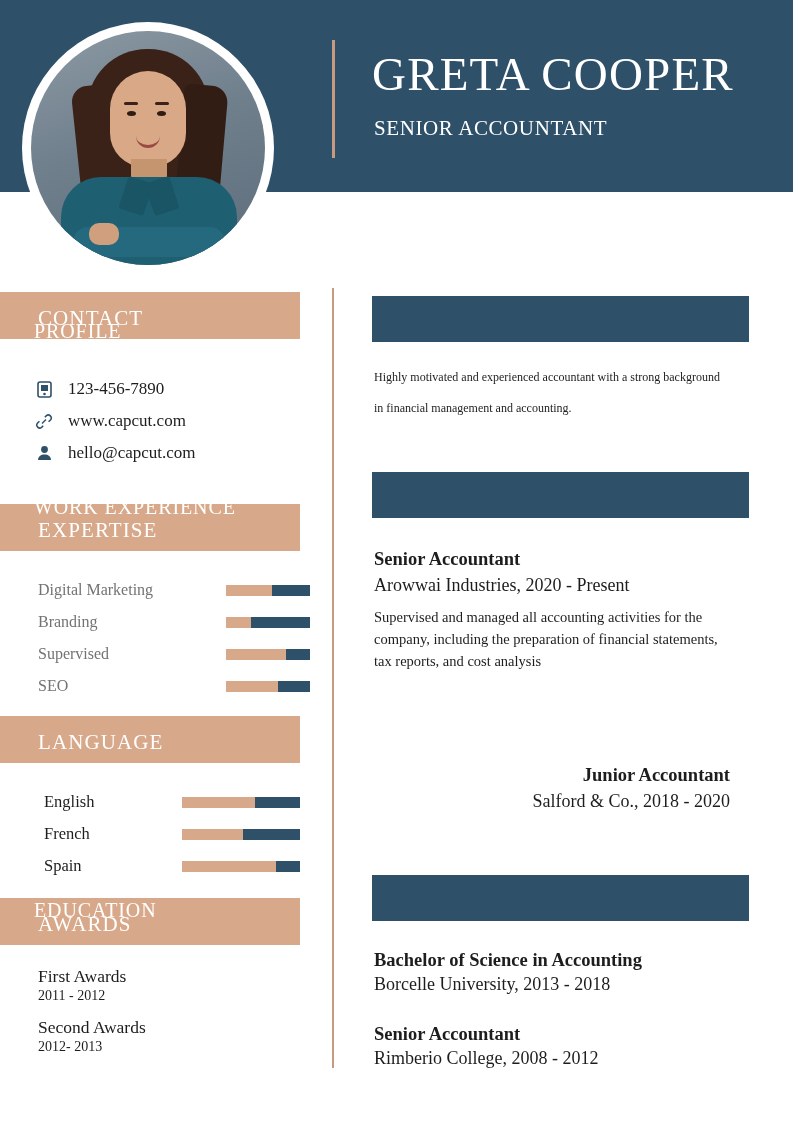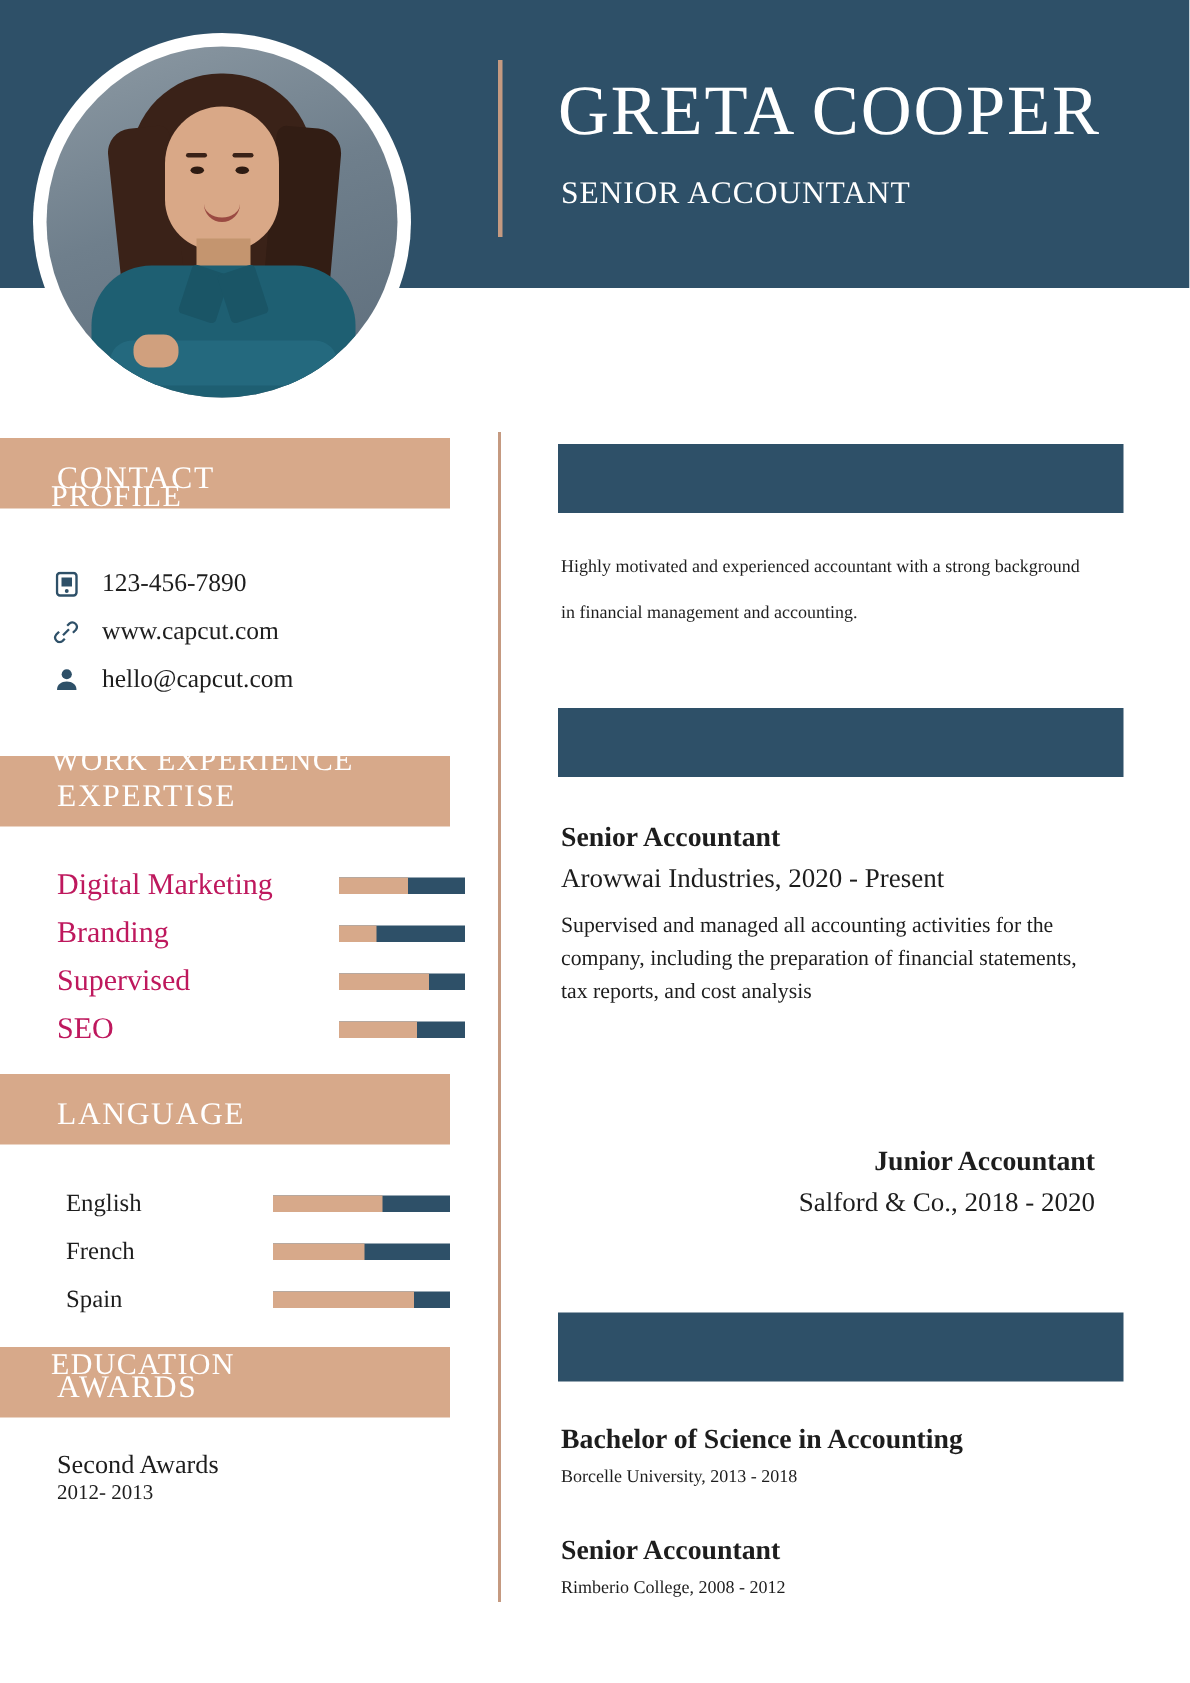--- a/index.html
+++ b/index.html
@@ -252,21 +252,21 @@
   .c-text { font-size: 17px; color: #1d1d1d; }
 
   
   .skill-list { position: absolute; left: 38px; width: 272px; }
   .skill-row {
     position: relative;
     height: 32px;
     display: flex;
     align-items: center;
   }
-  .skill-label { font-size: 20px; color: #be185d; }
+  .skill-label { font-size: 16px; color: #737373; }
   .bar {
     position: absolute;
     right: 0;
     width: 84px;
     height: 11px;
     background: #2e5068;
   }
   .bar-fill {
     position: absolute;
     left: 0;
@@ -325,21 +325,21 @@
     color: #1d1d1d;
   }
 
   .job { position: absolute; left: 374px; width: 356px; }
   .job-title { font-size: 18.5px; font-weight: bold; line-height: 26px; }
   .job-sub { font-size: 18px; line-height: 27px; }
   .job-desc { font-size: 14.5px; line-height: 22px; margin-top: 7px; }
 
   .edu { position: absolute; left: 374px; width: 356px; }
   .edu-title { font-size: 18.5px; font-weight: bold; line-height: 25px; }
-  .edu-sub { font-size: 12px; line-height: 22px; }
+  .edu-sub { font-size: 18px; line-height: 22px; }
 </style>
 </head>
 <body>
 
 <div class="page">
 
   <div class="header"></div>
   <div class="header-divider"></div>
   <div class="name">GRETA COOPER</div>
   <div class="role">SENIOR ACCOUNTANT</div>
@@ -455,20 +455,24 @@
             <span class="bar-fill" style="width:94px"></span>
           </span>
       </div>
     </div>
 
     <div class="band" style="top:898px; width:300px;"></div>
     <div class="band-title" style="left:38px; top:912px;">AWARDS</div>
 
     <div class="awards">
       <div>
+        <div class="award-title">First  Awards</div>
+        <div class="award-years">2011 -  2012</div>
+      </div>
+      <div>
         <div class="award-title">Second Awards</div>
         <div class="award-years">2012-  2013</div>
       </div>
     </div>
   </div>
 
   <div>
 
     <div class="rbanner" style="top:296px;"></div>
     <div class="rbanner-title" style="top:308px;">PROFILE</div>

